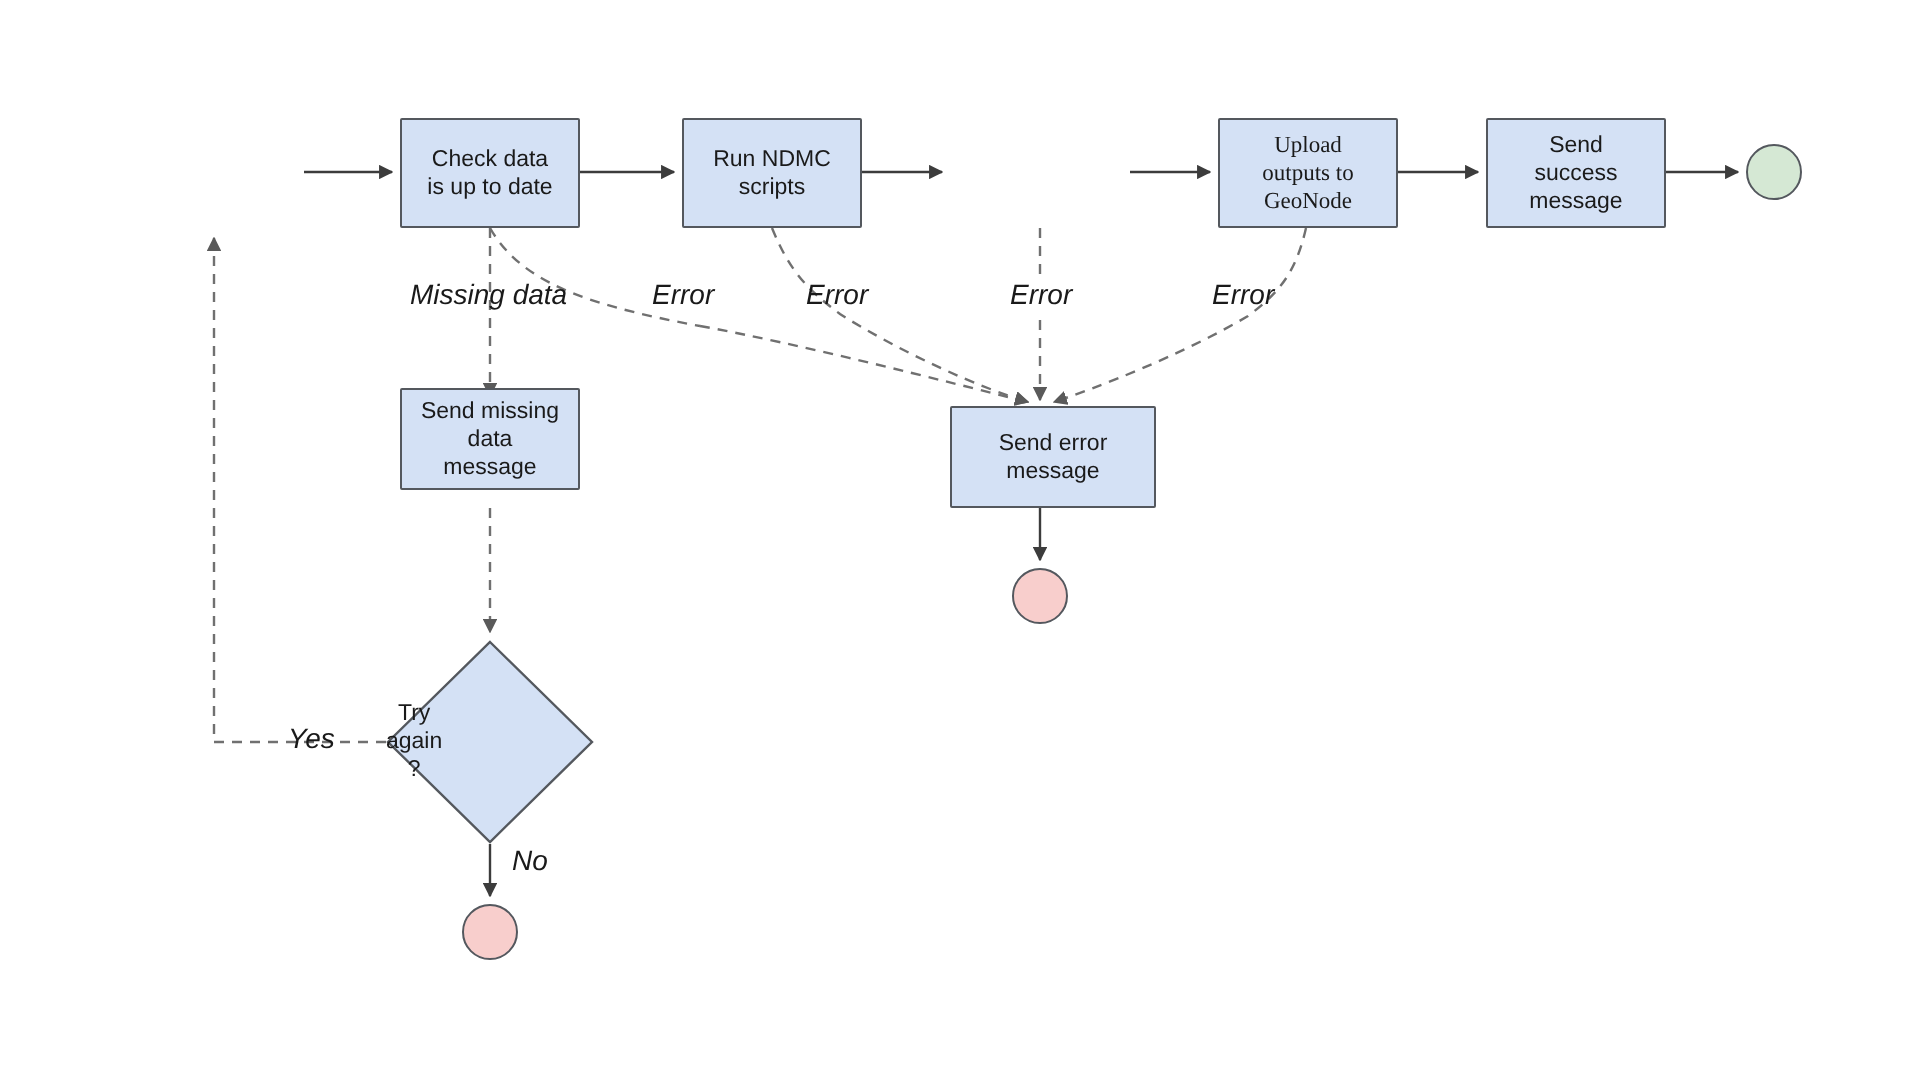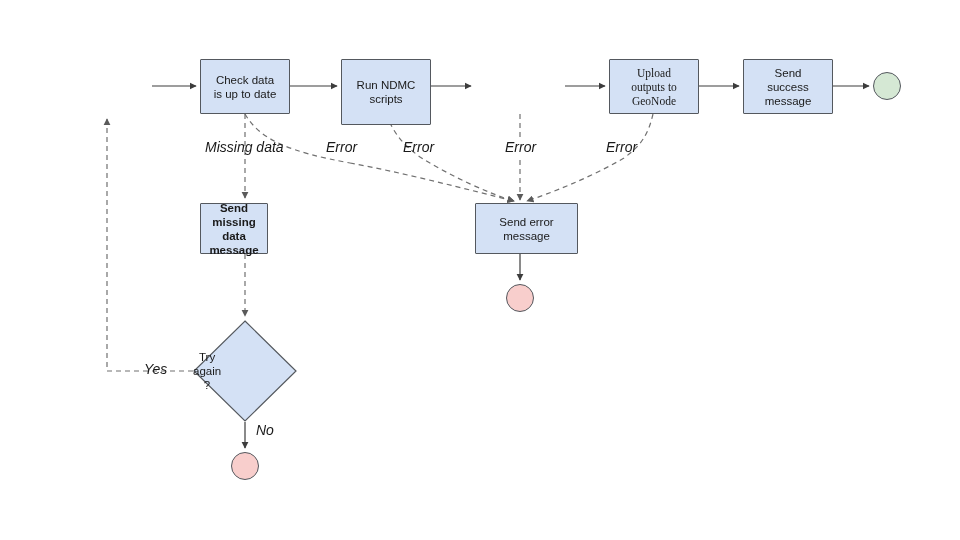--- a/index.html
+++ b/index.html
@@ -115,41 +115,41 @@
       <path d="M 653 114 C 648 136 640 146 624 158 C 590 178 548 194 527 201" marker-end="url(#arrow-dashed)"></path>
     </g>
   </svg>
 
 
   <div class="node proc" style="left:200px; top:59px; width:90px; height:55px;">
     <span style="white-space:pre-line;">Check data
 is up to date</span>
   </div>
 
-  <div class="node proc" style="left:341px; top:59px; width:90px; height:66px;">
+  <div class="node proc" style="left:341px; top:59px; width:90px; height:55px;">
     <span style="white-space:pre-line;">Run NDMC
 scripts</span>
   </div>
 
 
   <div class="node proc" style="left:609px; top:59px; width:90px; height:55px;font-family:Liberation Serif, serif;">
     <span style="white-space:pre-line;">Upload
 outputs to
 GeoNode</span>
   </div>
 
   <div class="node proc" style="left:743px; top:59px; width:90px; height:55px;">
     <span style="white-space:pre-line;">Send
 success
 message</span>
   </div>
 
   <div class="terminator" style="left:873px; top:72px; width:28px; height:28px; background:#d5e8d4;"></div>
 
-  <div class="node proc" style="left:200px; top:203px; width:68px; height:51px;font-weight:bold;">
+  <div class="node proc" style="left:200px; top:194px; width:90px; height:51px;">
     <span style="white-space:pre-line;">Send missing
 data
 message</span>
   </div>
 
   <div class="node proc" style="left:475px; top:203px; width:103px; height:51px;">
     <span style="white-space:pre-line;">Send error
 message</span>
   </div>
 

